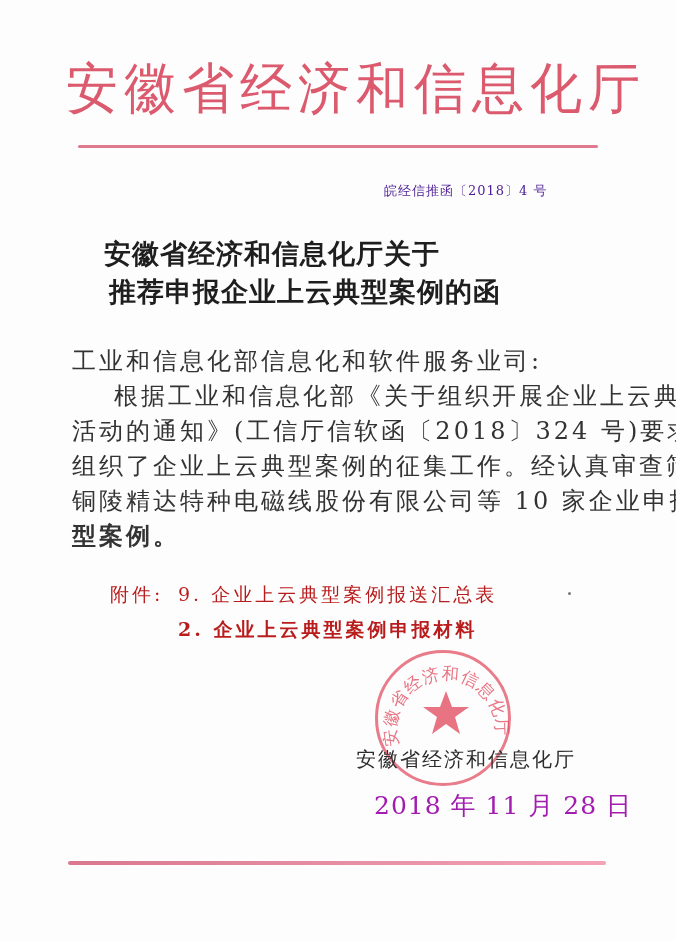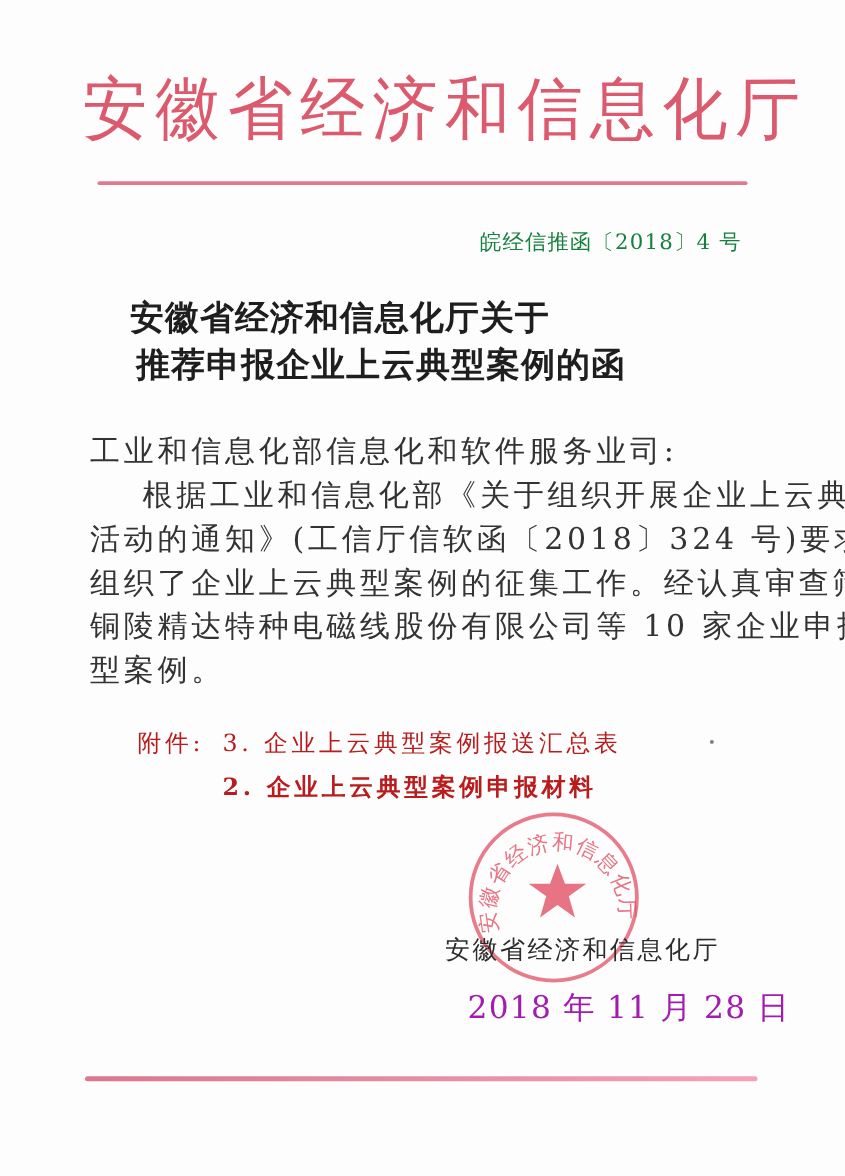--- a/index.html
+++ b/index.html
@@ -11,21 +11,21 @@
     }
     .abs { position: absolute; }
     .masthead {
       left: 66px; top: 62px; width: 540px;
       font-size: 52px; letter-spacing: 6px;
       color: #dc5a6e; font-family: "DejaVu Serif", serif;
       white-space: nowrap; line-height: 1;
       transform: scaleY(1.05);
     }
     .rule-top { left: 78px; top: 145px; width: 520px; height: 3px; background: #e07a8e; border-radius: 2px; }
-    .docno { left: 384px; top: 182px; font-size: 17px; color: #15803d; white-space: nowrap; letter-spacing: 1px; }
+    .docno { left: 384px; top: 182px; font-size: 13px; color: #4c1d95; white-space: nowrap; letter-spacing: 1px; }
     .title { left: 0; width: 544px; text-align: center; font-size: 27px; font-weight: bold; color: #1e1e1e; letter-spacing: 1px; white-space: nowrap; }
     .t1 { top: 236px; }
     .t2 { top: 274px; margin-left: 33px; }
     .body-line { left: 72px; font-size: 24px; letter-spacing: 3px; white-space: nowrap; color: #333; }
     .attach { font-size: 19px; letter-spacing: 3px; white-space: nowrap; color: #b91c1c; }
     .seal {
       left: 375px; top: 650px; width: 136px; height: 136px;
       border: 3px solid rgba(226,80,100,0.75); border-radius: 50%;
       box-sizing: border-box;
     }
@@ -47,24 +47,24 @@
 <div class="abs docno">皖经信推函〔2018〕4 号</div>
 
 <div class="abs title t1">安徽省经济和信息化厅关于</div>
 <div class="abs title t2">推荐申报企业上云典型案例的函</div>
 
 <div class="abs body-line" style="top:345px;">工业和信息化部信息化和软件服务业司:</div>
 <div class="abs body-line" style="top:380px; left:114px;">根据工业和信息化部《关于组织开展企业上云典型案例征集</div>
 <div class="abs body-line" style="top:415px;">活动的通知》(工信厅信软函〔2018〕324 号)要求,我厅认真</div>
 <div class="abs body-line" style="top:450px;">组织了企业上云典型案例的征集工作。经认真审查筛选,现推荐</div>
 <div class="abs body-line" style="top:485px;">铜陵精达特种电磁线股份有限公司等 10 家企业申报企业上云典</div>
-<div class="abs body-line" style="top:520px;">型案例。</div>
+<div class="abs body-line" style="top:520px;font-weight:bold;">型案例。</div>
 
 <div class="abs attach" style="left:110px; top:582px;">附件:</div>
-<div class="abs attach" style="left:178px; top:582px;">3. 企业上云典型案例报送汇总表</div>
+<div class="abs attach" style="left:178px; top:582px;">9. 企业上云典型案例报送汇总表</div>
 <div class="abs attach" style="left:178px; top:617px;font-weight:bold;">2. 企业上云典型案例申报材料</div>
 <div class="abs dot"></div>
 
 <div class="abs seal">
   <svg class="abs seal-text" viewBox="0 0 136 136">
     <defs>
       <path id="sealArc" d="M 22 96 A 50 50 0 1 1 114 96" fill="none"></path>
     </defs>
     <text font-size="17" fill="rgba(226,80,100,0.8)" font-family="DejaVu Serif, serif" letter-spacing="1">
       <textPath href="#sealArc" startOffset="2%">安徽省经济和信息化厅</textPath>

